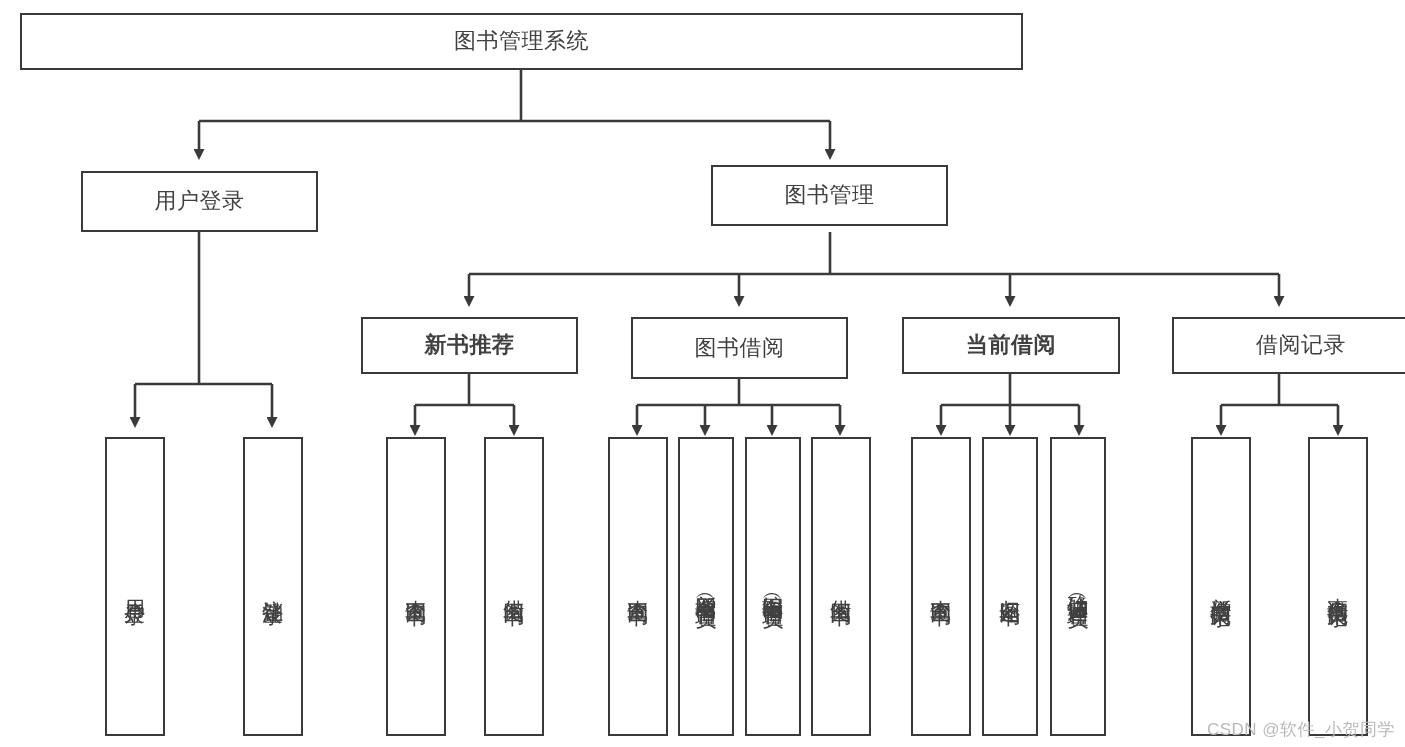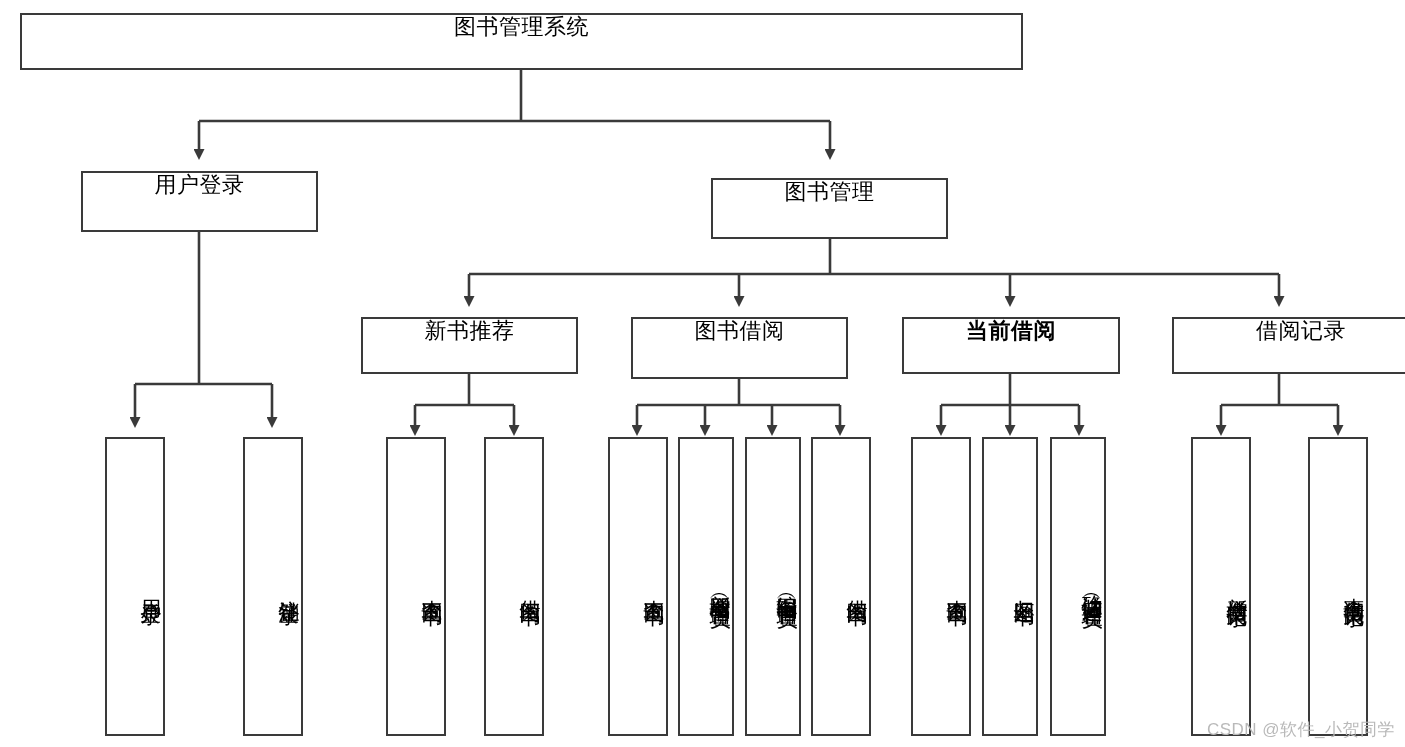--- a/index.html
+++ b/index.html
@@ -24,23 +24,23 @@
     width: 1405px;
     height: 747px;
     pointer-events: none;
   }
   .node {
     position: absolute;
     box-sizing: border-box;
     border: 2.5px solid #3a3a3a;
     background: #ffffff;
     display: flex;
-    align-items: flex-start;
+    align-items: center;
     justify-content: center;
-    color: #000000;
+    color: #404040;
     line-height: 1.12;
   }
   .node.horiz {
     font-size: 22px;
     letter-spacing: 0.5px;
   }
   .node.vert {
     writing-mode: vertical-rl;
     text-orientation: upright;
     font-size: 21px;
@@ -125,25 +125,25 @@
     </g>
   </svg>
 
   <div class="node horiz" style="left:20px; top:13px; width:1003px; height:57px;">
     <span class="label">图书管理系统</span>
   </div>
 
   <div class="node horiz" style="left:81px; top:171px; width:237px; height:61px;">
     <span class="label">用户登录</span>
   </div>
-  <div class="node horiz" style="left:711px; top:178px; width:237px; height:61px;">
+  <div class="node horiz" style="left:711px; top:165px; width:237px; height:61px;">
     <span class="label">图书管理</span>
   </div>
 
-  <div class="node horiz" style="left:361px; top:317px; width:217px; height:57px;">
+  <div class="node horiz" style="left:361px; top:317px; width:217px; height:57px;font-weight:bold;">
     <span class="label">新书推荐</span>
   </div>
   <div class="node horiz" style="left:631px; top:317px; width:217px; height:62px;">
     <span class="label">图书借阅</span>
   </div>
   <div class="node horiz" style="left:902px; top:317px; width:218px; height:57px;font-weight:bold;">
     <span class="label">当前借阅</span>
   </div>
   <div class="node horiz" style="left:1172px; top:317px; width:258px; height:57px;">
     <span class="label">借阅记录</span>

